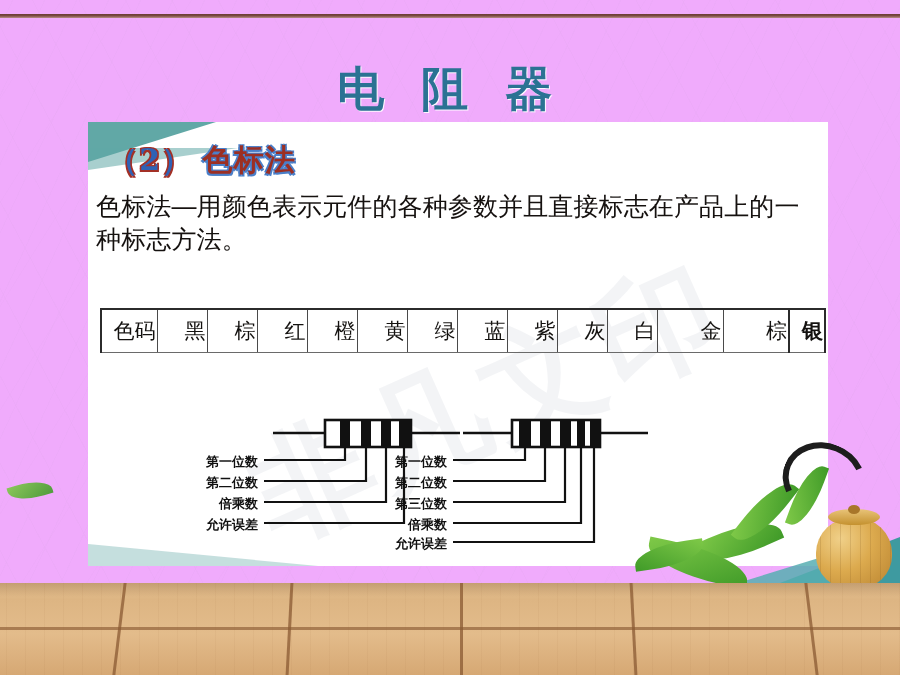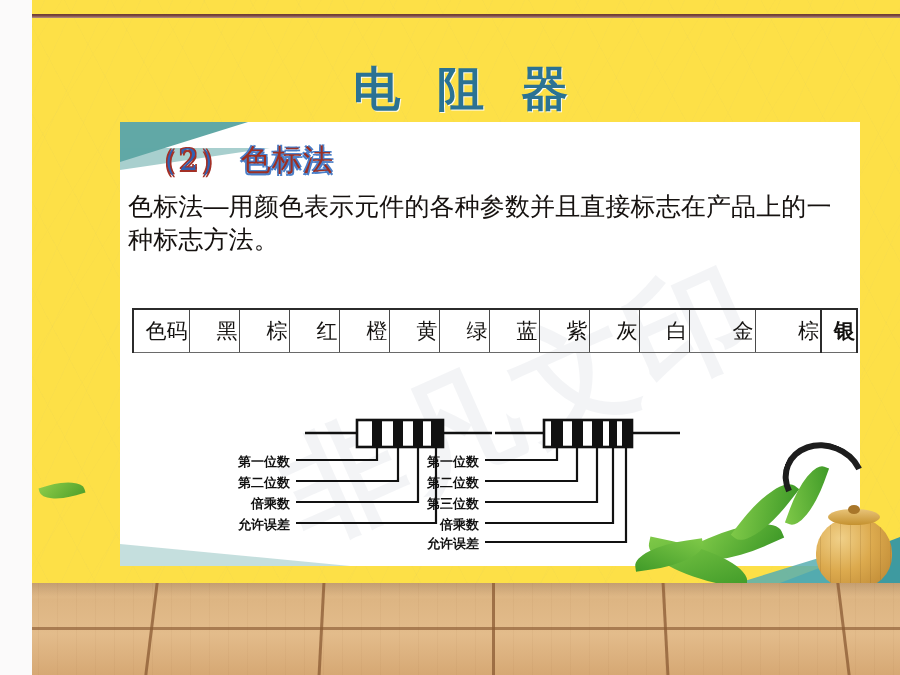--- a/index.html
+++ b/index.html
@@ -1,21 +1,21 @@
 <!DOCTYPE html>
 <html><head>
 <meta charset="utf-8">
 <style>
   html,body{margin:0;padding:0;}
   body{
     width:900px;height:675px;overflow:hidden;position:relative;
     font-family:"Liberation Sans","DejaVu Sans",sans-serif;
     background:#fbfafa;
   }
-  #slide{position:absolute;inset:0;background:#fde047;overflow:hidden;margin-left:32px;}
+  #slide{position:absolute;inset:0;background:#f0abfc;overflow:hidden;}
 
   
   .texture{position:absolute;inset:0;pointer-events:none;opacity:.55;
     background:
       repeating-linear-gradient(115deg,rgba(150,150,155,.00) 0 11px,rgba(150,150,155,.055) 11px 12px,rgba(150,150,155,.00) 12px 29px),
       repeating-linear-gradient(62deg,rgba(150,150,155,.00) 0 17px,rgba(150,150,155,.05) 17px 18px,rgba(150,150,155,.00) 18px 41px),
       repeating-linear-gradient(-58deg,rgba(150,150,155,.00) 0 23px,rgba(150,150,155,.04) 23px 24px,rgba(150,150,155,.00) 24px 55px);
   }
 
   
@@ -39,23 +39,23 @@
     background:#8bbfbd;clip-path:polygon(0 100%,100% 100%,0 0);opacity:.5;}
 
   
   .watermark{position:absolute;left:150px;top:200px;
     font-family:"DejaVu Serif","Liberation Serif",serif;
     font-size:120px;font-weight:700;color:rgba(120,130,145,.085);
     transform:rotate(-24deg);white-space:nowrap;letter-spacing:.04em;
     pointer-events:none;}
 
   
-  .subtitle{position:absolute;left:28px;top:18px;
-    font-family:"DejaVu Serif","Liberation Serif",serif;
-    font-size:30px;font-weight:400;letter-spacing:.04em;white-space:nowrap;}
+  .subtitle{position:absolute;left:20px;top:18px;
+    font-family:"DejaVu Serif","Liberation Serif",serif;
+    font-size:30px;font-weight:700;letter-spacing:.04em;white-space:nowrap;}
   .sub-num{color:#2f62b5;
     text-shadow:-1.5px -1.5px 0 #a33026,1.5px 1.5px 0 #a33026,-1.5px 1.5px 0 #a33026,1.5px -1.5px 0 #a33026;}
   .sub-txt{color:#9c2f23;margin-left:10px;
     text-shadow:-1.5px -1.5px 0 #4a7fc9,1.5px 1.5px 0 #4a7fc9,-1.5px 1.5px 0 #4a7fc9,1.5px -1.5px 0 #4a7fc9;}
 
   
   .body-text{position:absolute;left:8px;top:68px;width:716px;
     font-family:Liberation Sans, sans-serif;
     font-size:25px;line-height:1.33;color:#15110f;letter-spacing:.005em;}
 

